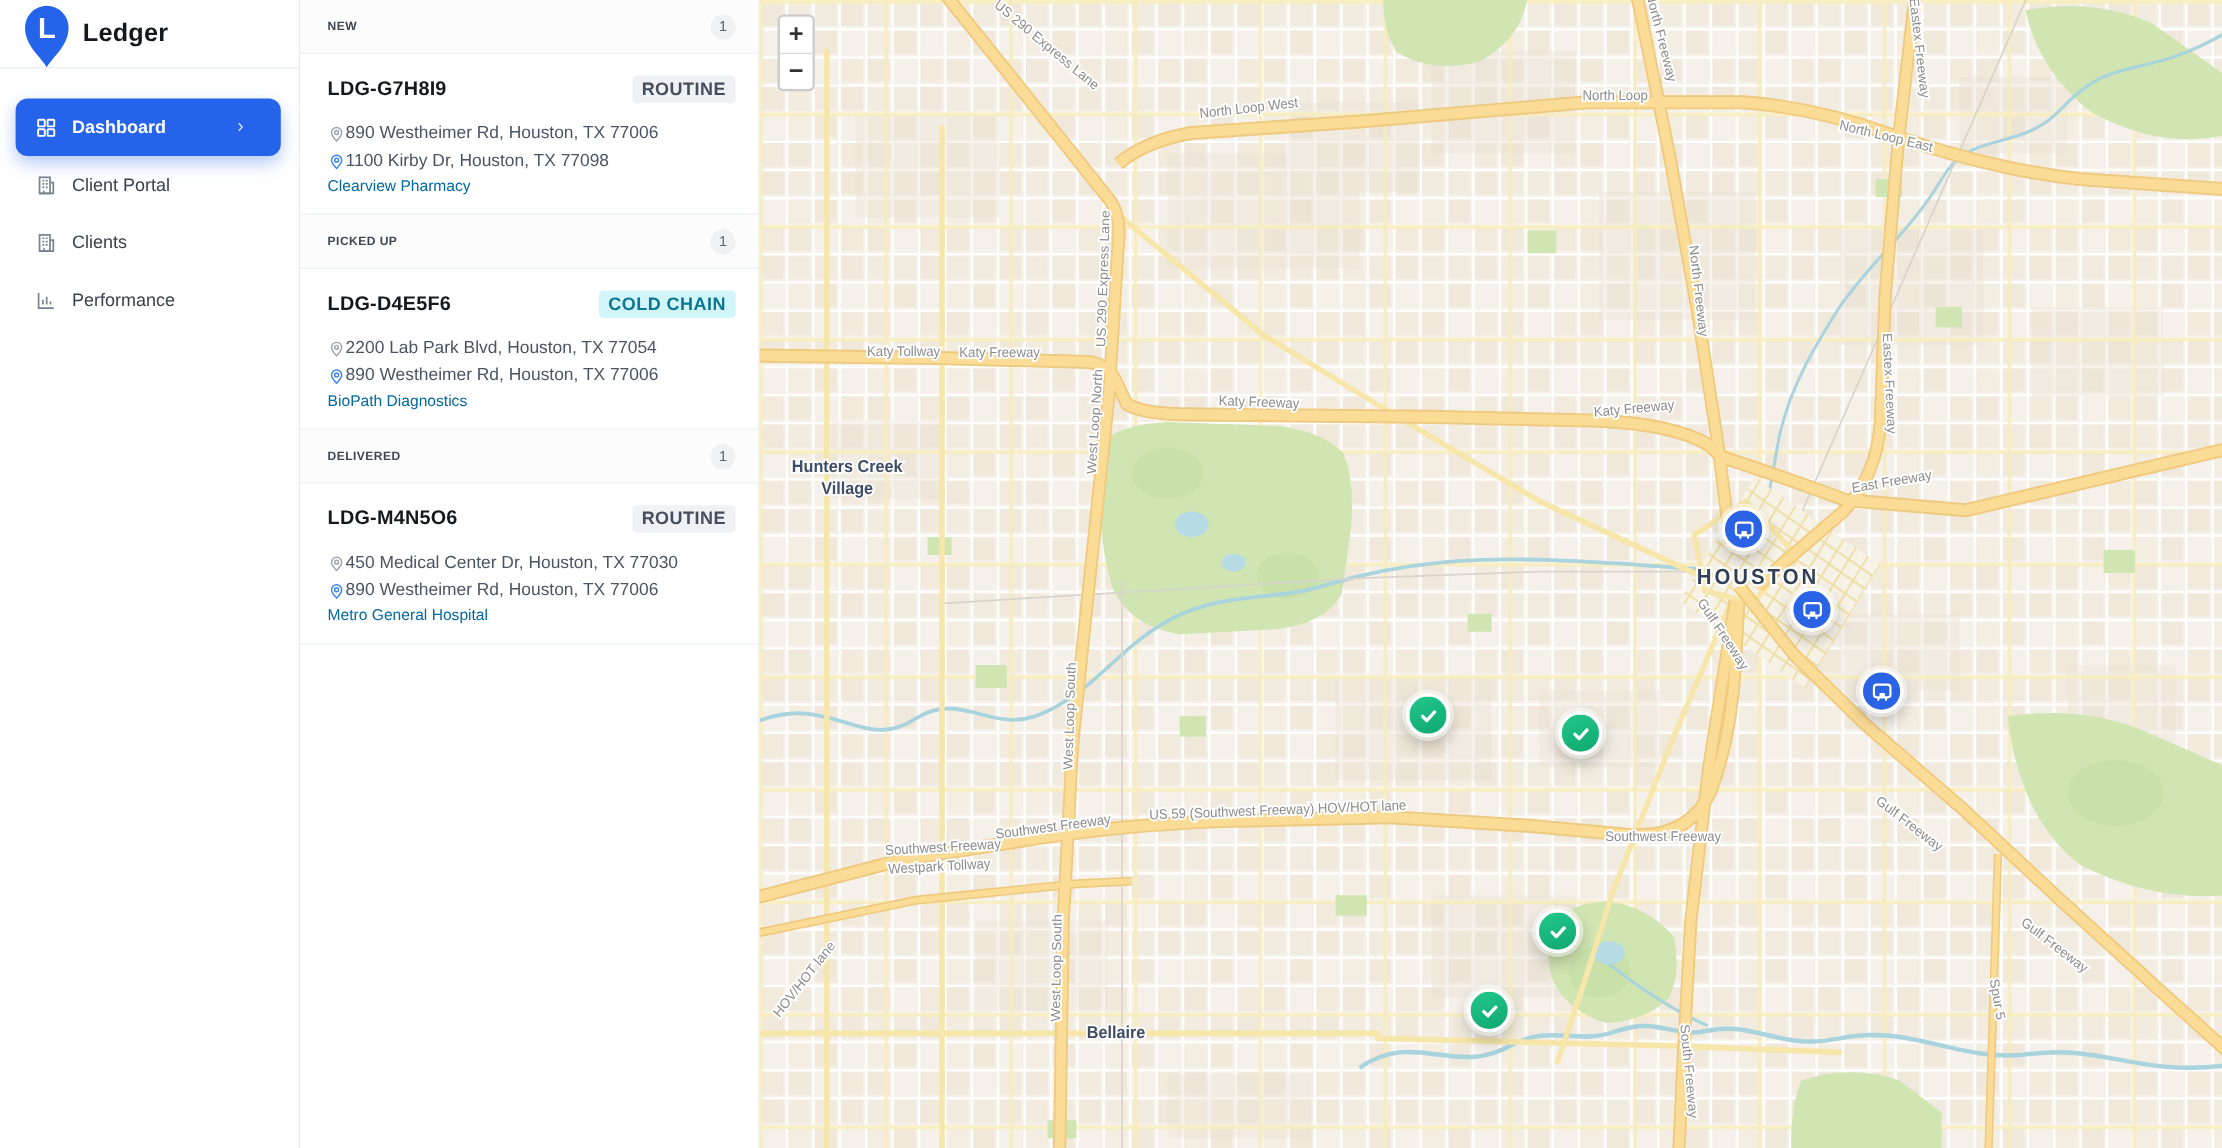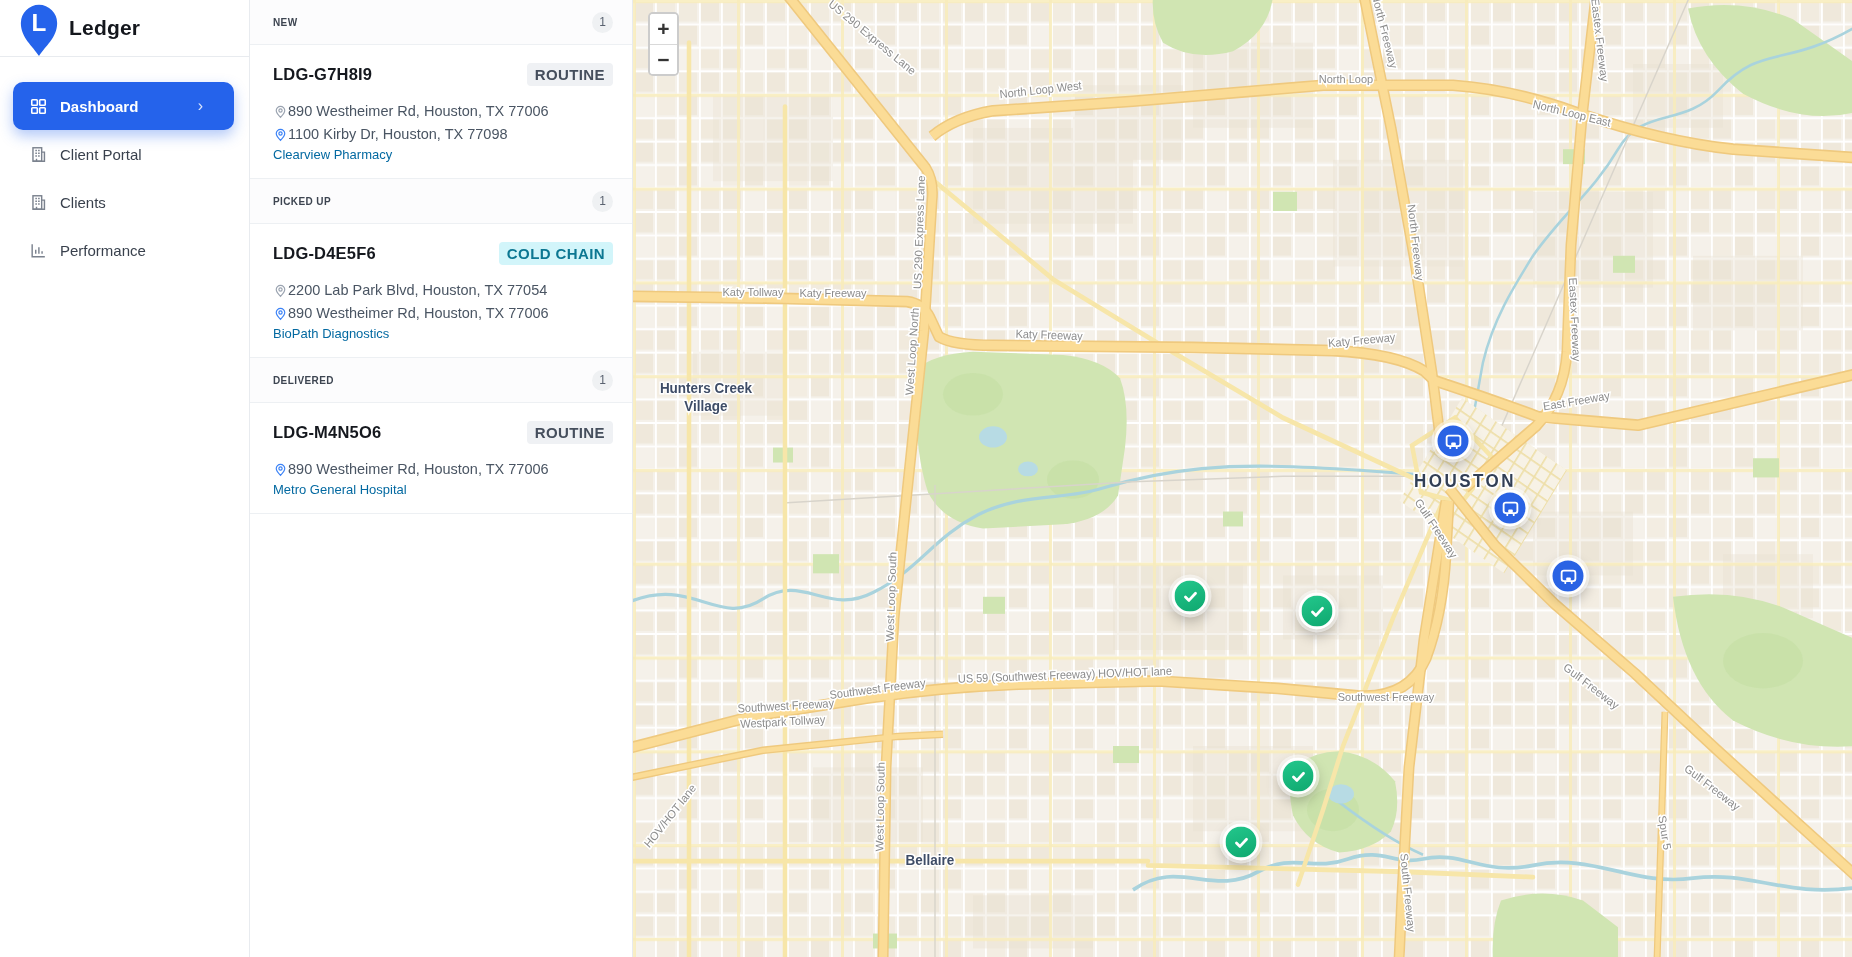--- a/index.html
+++ b/index.html
@@ -185,20 +185,29 @@
         <div class="sec-head">
           <span class="sec-name">DELIVERED</span>
           <span class="sec-count">1</span>
         </div>
         <div class="card">
           <div class="card-top">
             <span class="card-id">LDG-M4N5O6</span>
             <span class="badge routine">ROUTINE</span>
           </div>
           <div class="addr">
+            <span class="pin gray">
+                <svg viewBox="0 0 24 24" fill="none" stroke="currentColor" stroke-width="1.9">
+                  <path d="M12 21.5c-4.4-4.6-6.8-7.9-6.8-11A6.8 6.8 0 1 1 18.8 10.5c0 3.1-2.4 6.4-6.8 11z"></path>
+                  <circle cx="12" cy="10.3" r="2.6"></circle>
+                </svg>
+              </span>
+            <span>450 Medical Center Dr, Houston, TX 77030</span>
+          </div>
+          <div class="addr">
             <span class="pin blue">
                 <svg viewBox="0 0 24 24" fill="none" stroke="currentColor" stroke-width="1.9">
                   <path d="M12 21.5c-4.4-4.6-6.8-7.9-6.8-11A6.8 6.8 0 1 1 18.8 10.5c0 3.1-2.4 6.4-6.8 11z"></path>
                   <circle cx="12" cy="10.3" r="2.6"></circle>
                 </svg>
               </span>
             <span>890 Westheimer Rd, Houston, TX 77006</span>
           </div>
           <div class="client">Metro General Hospital</div>
         </div>

